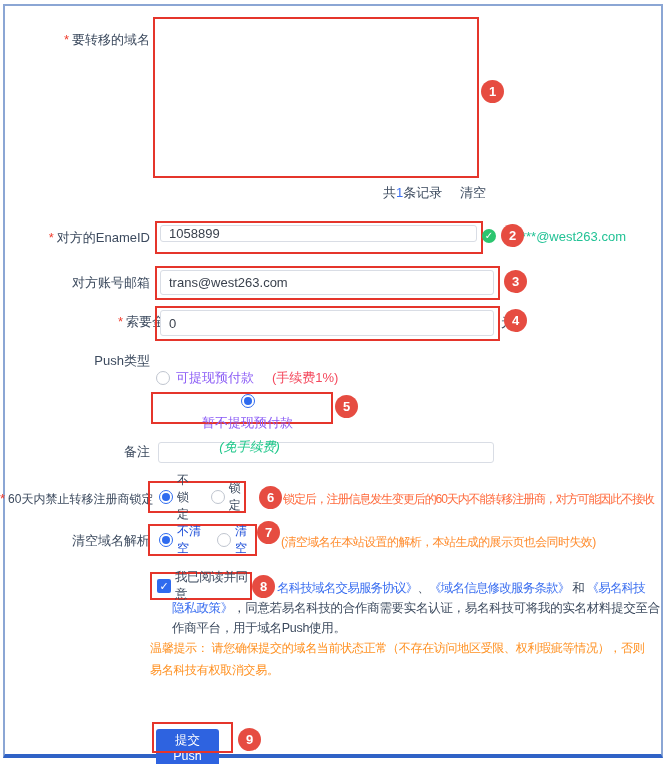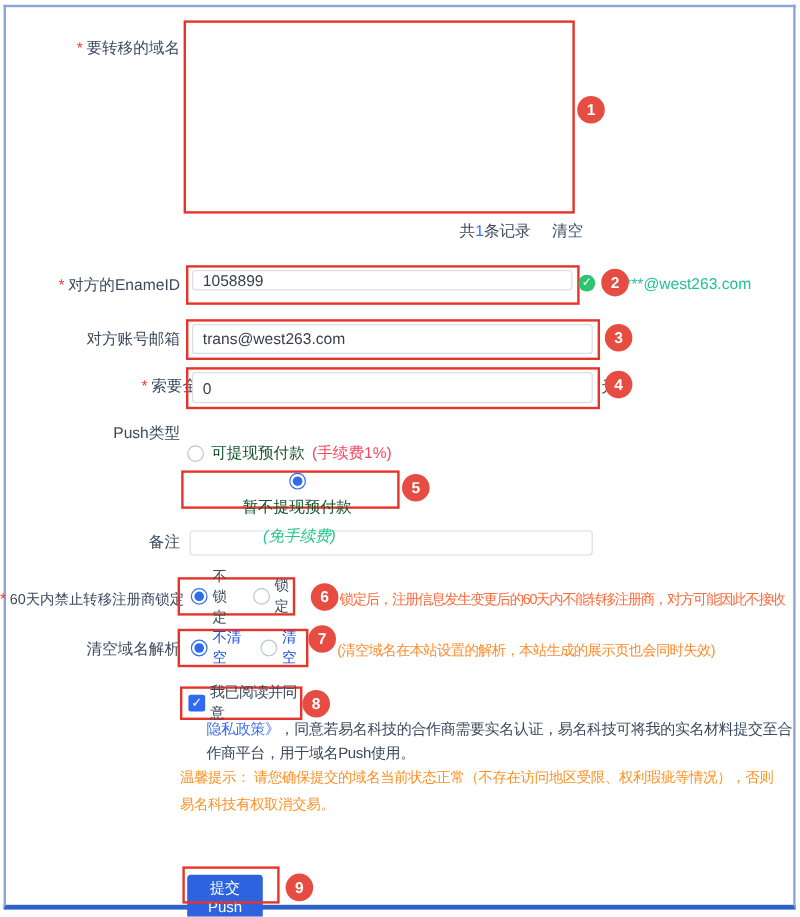--- a/index.html
+++ b/index.html
@@ -24,21 +24,21 @@
   .radio{position:relative;display:inline-block;width:14px;height:14px;border-radius:50%;
          border:1px solid #bfc5cf;background:#fff;box-sizing:border-box;flex:0 0 auto;}
   .radio.checked{border-color:#2e6bef;}
   .radio.checked::after{content:'';position:absolute;left:2px;top:2px;width:8px;height:8px;border-radius:50%;background:#2e6bef;}
   .cb{display:inline-block;width:14px;height:14px;background:#2f6bee;border-radius:2px;color:#fff;
       font-size:11px;line-height:14px;text-align:center;flex:0 0 auto;}
   .greencheck{position:absolute;width:14px;height:14px;border-radius:50%;background:#2bc56f;color:#fff;
               font-size:10px;line-height:14px;text-align:center;z-index:4;}
   .abs{position:absolute;}
   .link{color:#3a6ef0;}
-  .opt-label{font-size:13px;color:#14532d;}
+  .opt-label{font-size:13px;color:#8b5cf6;}
   .note-red{font-size:13px;color:#f4485c;}
   .note-green{font-size:13px;color:#1ec78a;}
   .note-orange{font-size:12px;color:#ff7a2e;white-space:nowrap;letter-spacing:-1.1px;}
   .agree-line{font-size:12.5px;letter-spacing:-0.3px;color:#3c4a5e;white-space:nowrap;line-height:18px;}
   .tip{font-size:12px;color:#ff9122;white-space:nowrap;letter-spacing:-0.3px;line-height:18px;}
   .btn{position:absolute;background:#2e63e0;color:#fff;border:none;border-radius:3px;
        font-size:12.5px;font-family:inherit;cursor:pointer;}
   .counter{position:absolute;font-size:13px;color:#3c4a5e;line-height:16px;}
 </style>
 </head>
@@ -76,21 +76,21 @@
   </div>
   <div class="redbox" style="left:155px;top:306px;width:345px;height:35px;"></div>
   <input class="tinput" style="left: 160px; top: 310px; width: 334px; height: 26px;" value="0">
   <div class="abs" style="left:501px;top:314px;font-size:13px;color:#3c4a5e;">元</div>
   <div class="badge" style="left:504px;top:309px;">4</div>
 
   <div class="lbl" style="top:352px;">Push类型</div>
   <div class="abs" style="left:156px;top:369px;display:flex;align-items:center;gap:6px;">
     <span class="radio"></span>
     <span class="opt-label">可提现预付款</span>
-    <span class="note-red" style="margin-left:0;">(手续费1%)</span>
+    <span class="note-red" style="margin-left:12px;">(手续费1%)</span>
   </div>
   <div class="redbox" style="left:151px;top:392px;width:182px;height:32px;">
     <div class="rowflex" style="padding-left:11px;gap:6px;flex-direction:column;">
       <span class="radio checked"></span>
       <span class="opt-label">暂不提现预付款</span>
       <span class="note-green" style="margin-left:4px;font-style:italic;">(免手续费)</span>
     </div>
   </div>
   <div class="badge" style="left:335px;top:395px;">5</div>
 
@@ -124,20 +124,23 @@
   <div class="abs note-orange" style="left:281px;top:534px;letter-spacing:-0.6px;color:#ff8c2e;">(清空域名在本站设置的解析，本站生成的展示页也会同时失效)</div>
 
   <div class="redbox" style="left:150px;top:572px;width:102px;height:28px;">
     <div class="rowflex" style="padding-left:5px;gap:4px;">
       <span class="cb">✓</span>
       <span style="font-size:12.5px;color:#3c4a5e;letter-spacing:-0.4px;">我已阅读并同意</span>
     </div>
   </div>
   <div class="badge" style="left:252px;top:575px;">8</div>
 
+  <div class="abs agree-line" style="left:277px;top:579px;letter-spacing:-0.8px;">
+    <span class="link">名科技域名交易服务协议》</span><span>、</span><span class="link">《域名信息修改服务条款》</span><span> 和 </span><span class="link">《易名科技</span>
+  </div>
   <div class="abs agree-line" style="left:172px;top:599px;">
     <span class="link">隐私政策》</span><span>，同意若易名科技的合作商需要实名认证，易名科技可将我的实名材料提交至合</span>
   </div>
   <div class="abs agree-line" style="left:172px;top:619px;">作商平台，用于域名Push使用。</div>
   <div class="abs tip" style="left:150px;top:639px;">温馨提示： 请您确保提交的域名当前状态正常（不存在访问地区受限、权利瑕疵等情况），否则</div>
   <div class="abs tip" style="left:150px;top:661px;">易名科技有权取消交易。</div>
 
   <div class="redbox" style="left:152px;top:722px;width:81px;height:31px;"></div>
   <button class="btn" style="left:156px;top:729px;width:63px;height:37px;">提交Push</button>
   <div class="badge" style="left:238px;top:728px;">9</div>

